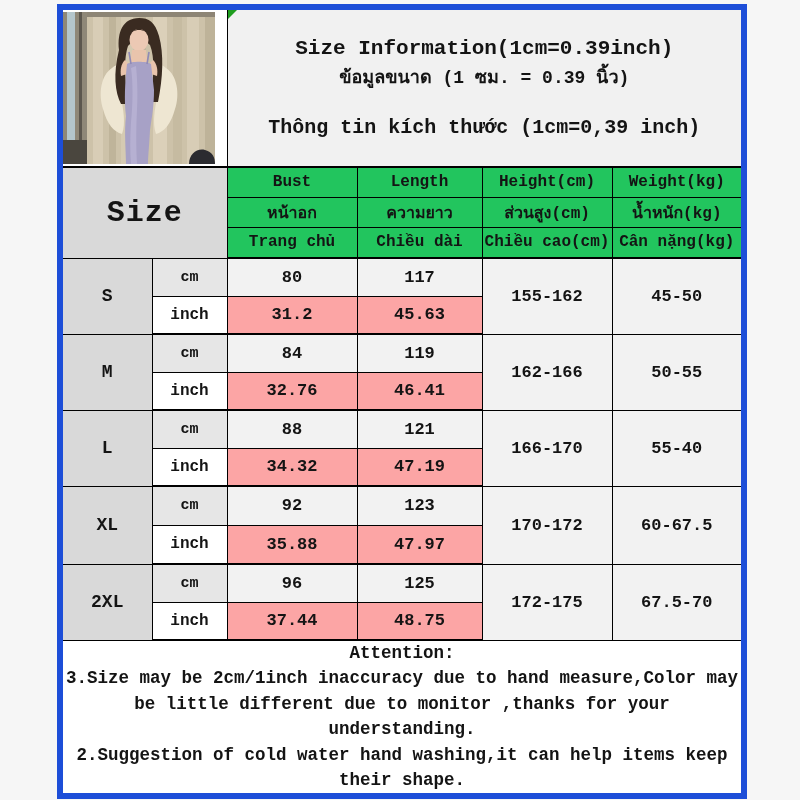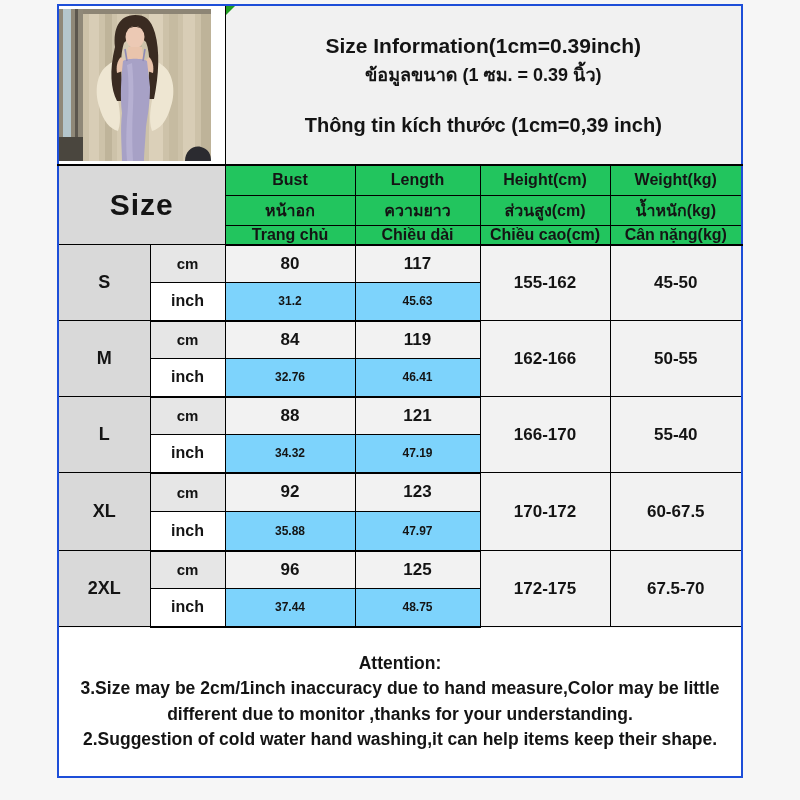--- a/index.html
+++ b/index.html
@@ -11,21 +11,22 @@
     position:relative;
     overflow:hidden;
   }
   .sheet{
     position:absolute;left:57px;top:4px;width:684px;
   }
   table.size-table{
     border-collapse:collapse;
     table-layout:fixed;
     width:684px;
-    border:2px solid #1d4ed8;
+    border:6px solid #1d4ed8;
+    font-family:Liberation Mono, monospace;
   }
   table.size-table td{
     border:1px solid #000;
     text-align:center;
     vertical-align:middle;
     font-weight:bold;
     padding:0;
     overflow:hidden;
   }
   tr.thick-bottom td{border-bottom:2px solid #000;}
@@ -54,21 +55,21 @@
   
   td.hdr{background:#22c55e;font-size:16px;}
   td.size-hdr{background:#d9d9d9;font-size:30px;letter-spacing:1px;}
   td.viet{font-size:16px;}
 
   
   td.size-label{background:#d9d9d9;font-size:18px;}
   td.unit-cm{background:#e6e6e6;font-size:15px;}
   td.unit-inch{background:#ffffff;font-size:16px;}
   td.val-cm{background:#f2f2f2;font-size:17px;}
-  td.val-inch{background:#7dd3fc;font-size:12px;}
+  td.val-inch{background:#fca5a5;font-size:17px;}
   td.merged-range{background:#f2f2f2;font-size:17px;margin-top:43px;}
 
   
   td.attention-cell{
     background:#ffffff;
     text-align:left;
     vertical-align:top;
     font-weight:normal;
     font-size:17.5px;
     line-height:1.45;
@@ -143,21 +144,21 @@
     <td class="hdr">Length</td>
     <td class="hdr">Height(cm)</td>
     <td class="hdr">Weight(kg)</td>
   </tr>
   <tr style="height:30px">
     <td class="hdr">หน้าอก</td>
     <td class="hdr">ความยาว</td>
     <td class="hdr">ส่วนสูง(cm)</td>
     <td class="hdr">น้ำหนัก(kg)</td>
   </tr>
-  <tr class="thick-bottom" style="height:19px">
+  <tr class="thick-bottom" style="height:31px">
     <td class="hdr viet">Trang chủ</td>
     <td class="hdr viet">Chiều dài</td>
     <td class="hdr viet">Chiều cao(cm)</td>
     <td class="hdr viet">Cân nặng(kg)</td>
   </tr>
 
   <tr style="height:38px">
     <td rowspan="2" class="size-label thick-bottom">S</td>
     <td class="unit-cm">cm</td>
     <td class="val-cm">80</td>

